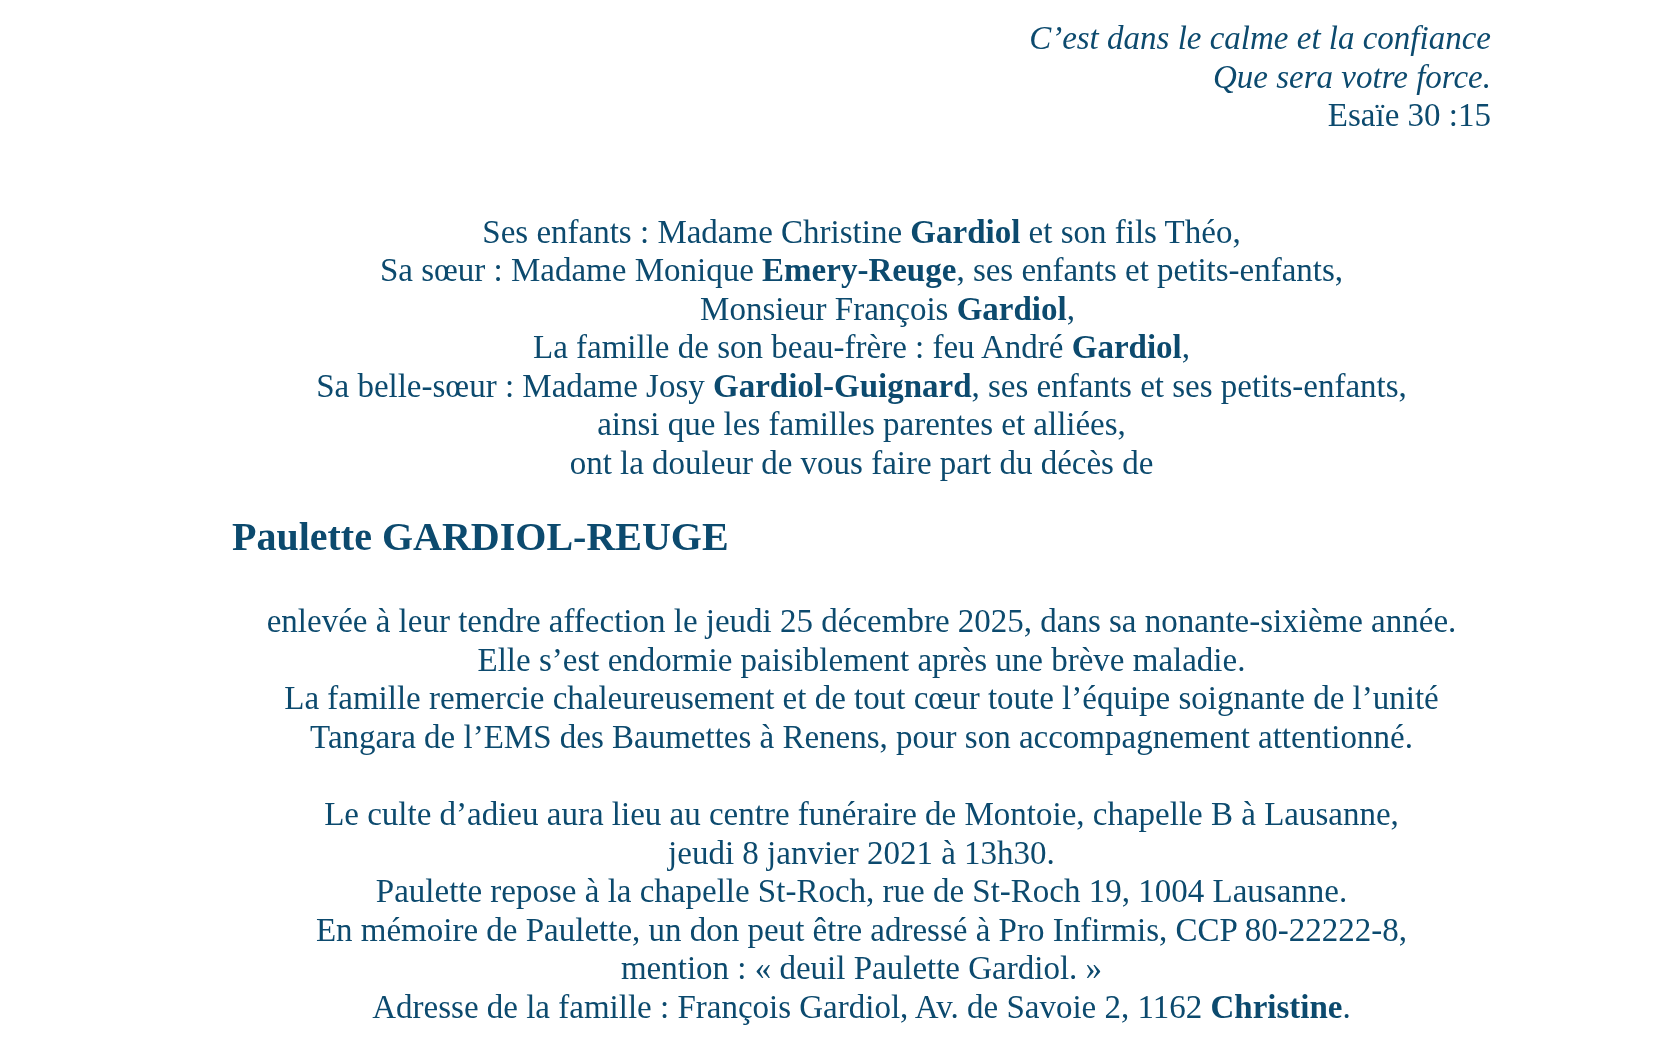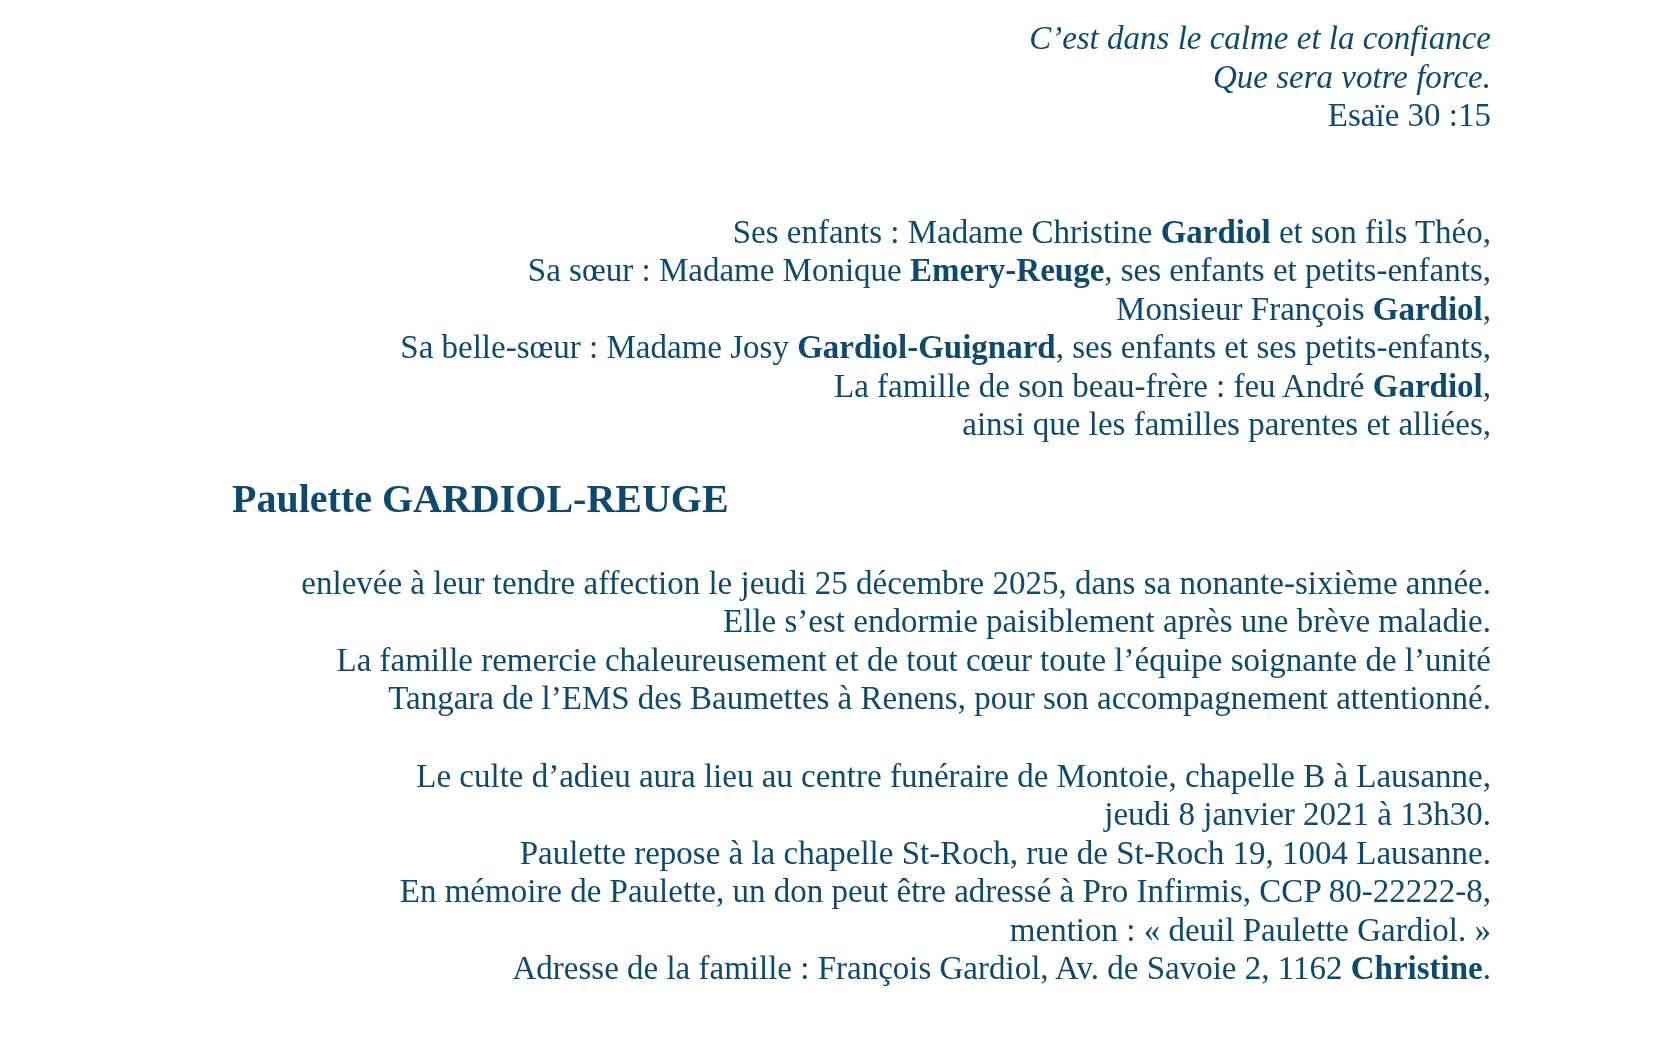--- a/index.html
+++ b/index.html
@@ -21,21 +21,21 @@
     overflow: hidden;
     margin-left: 34px;
   }
   .epigraph {
     text-align: right;
   }
   .ep-italic {
     font-style: italic;
   }
   .para {
-    text-align: right;
+    text-align: center;
   }
   .family-block {
     margin-top: 78px;
   }
   .line.indent {
     padding-left: 52px;
   }
   .deceased-name {
     margin: 31px 0 0 0;
     font-size: 40px;
@@ -59,23 +59,24 @@
   <div class="epigraph">
     <div class="ep-italic">C’est dans le calme et la confiance</div>
     <div class="ep-italic">Que sera votre force.</div>
     <div>Esaïe 30 :15</div>
   </div>
 
   <div class="para family-block">
     <div class="line"><span>Ses enfants : Madame Christine </span><b>Gardiol</b><span> et son fils Théo,</span></div>
     <div class="line"><span>Sa sœur : Madame Monique </span><b>Emery-Reuge</b><span>, ses enfants et petits-enfants,</span></div>
     <div class="line indent"><span>Monsieur François </span><b>Gardiol</b><span>,</span></div>
+    <div class="line"><span>La famille de son beau-frère : feu André </span><b>Gardiol</b><span>,</span></div>
     <div class="line"><span>Sa belle-sœur : Madame Josy </span><b>Gardiol-Guignard</b><span>, ses enfants et ses petits-enfants,</span></div>
-    <div class="line"><span>La famille de son beau-frère : feu André </span><b>Gardiol</b><span>,</span></div>
     <div class="line">ainsi que les familles parentes et alliées,</div>
+    <div class="line">ont la douleur de vous faire part du décès de</div>
   </div>
 
   <h1 class="deceased-name">Paulette GARDIOL-REUGE</h1>
 
   <div class="para announcement-block">
     <div class="line">enlevée à leur tendre affection le jeudi 25 décembre 2025, dans sa nonante-sixième année.</div>
     <div class="line">Elle s’est endormie paisiblement après une brève maladie.</div>
     <div class="line">La famille remercie chaleureusement et de tout cœur toute l’équipe soignante de l’unité</div>
     <div class="line">Tangara de l’EMS des Baumettes à Renens, pour son accompagnement attentionné.</div>
   </div>

